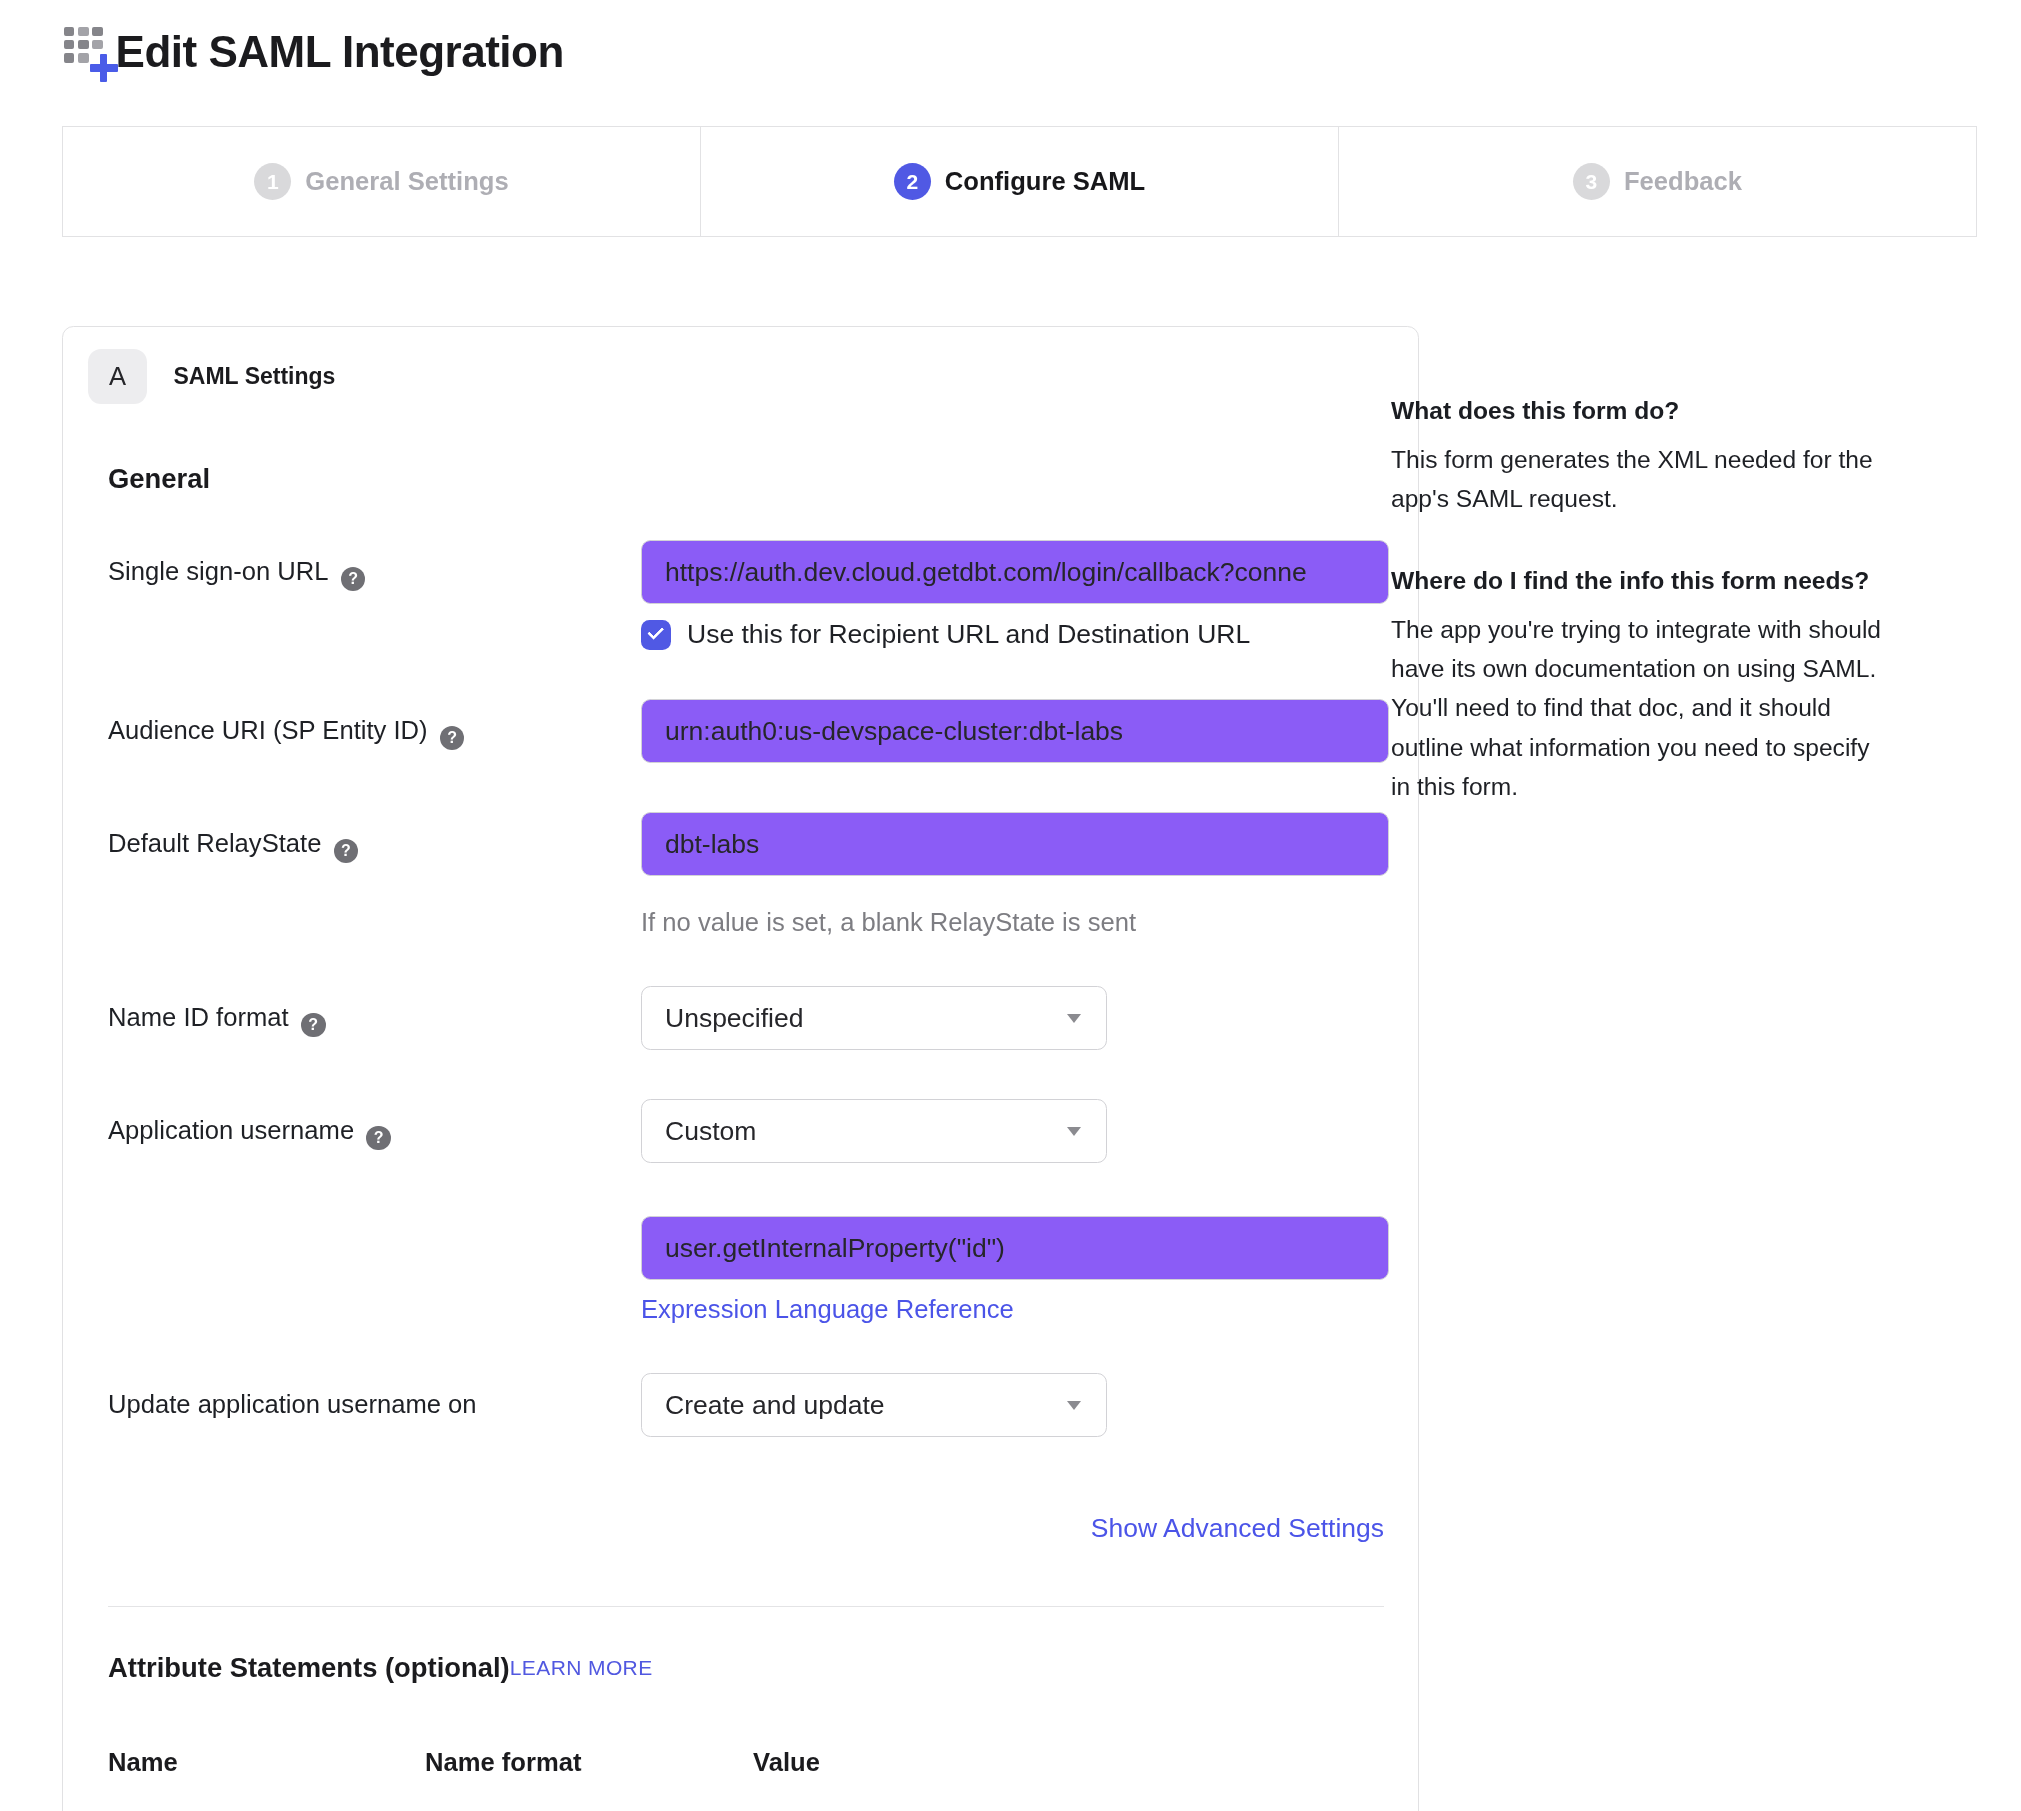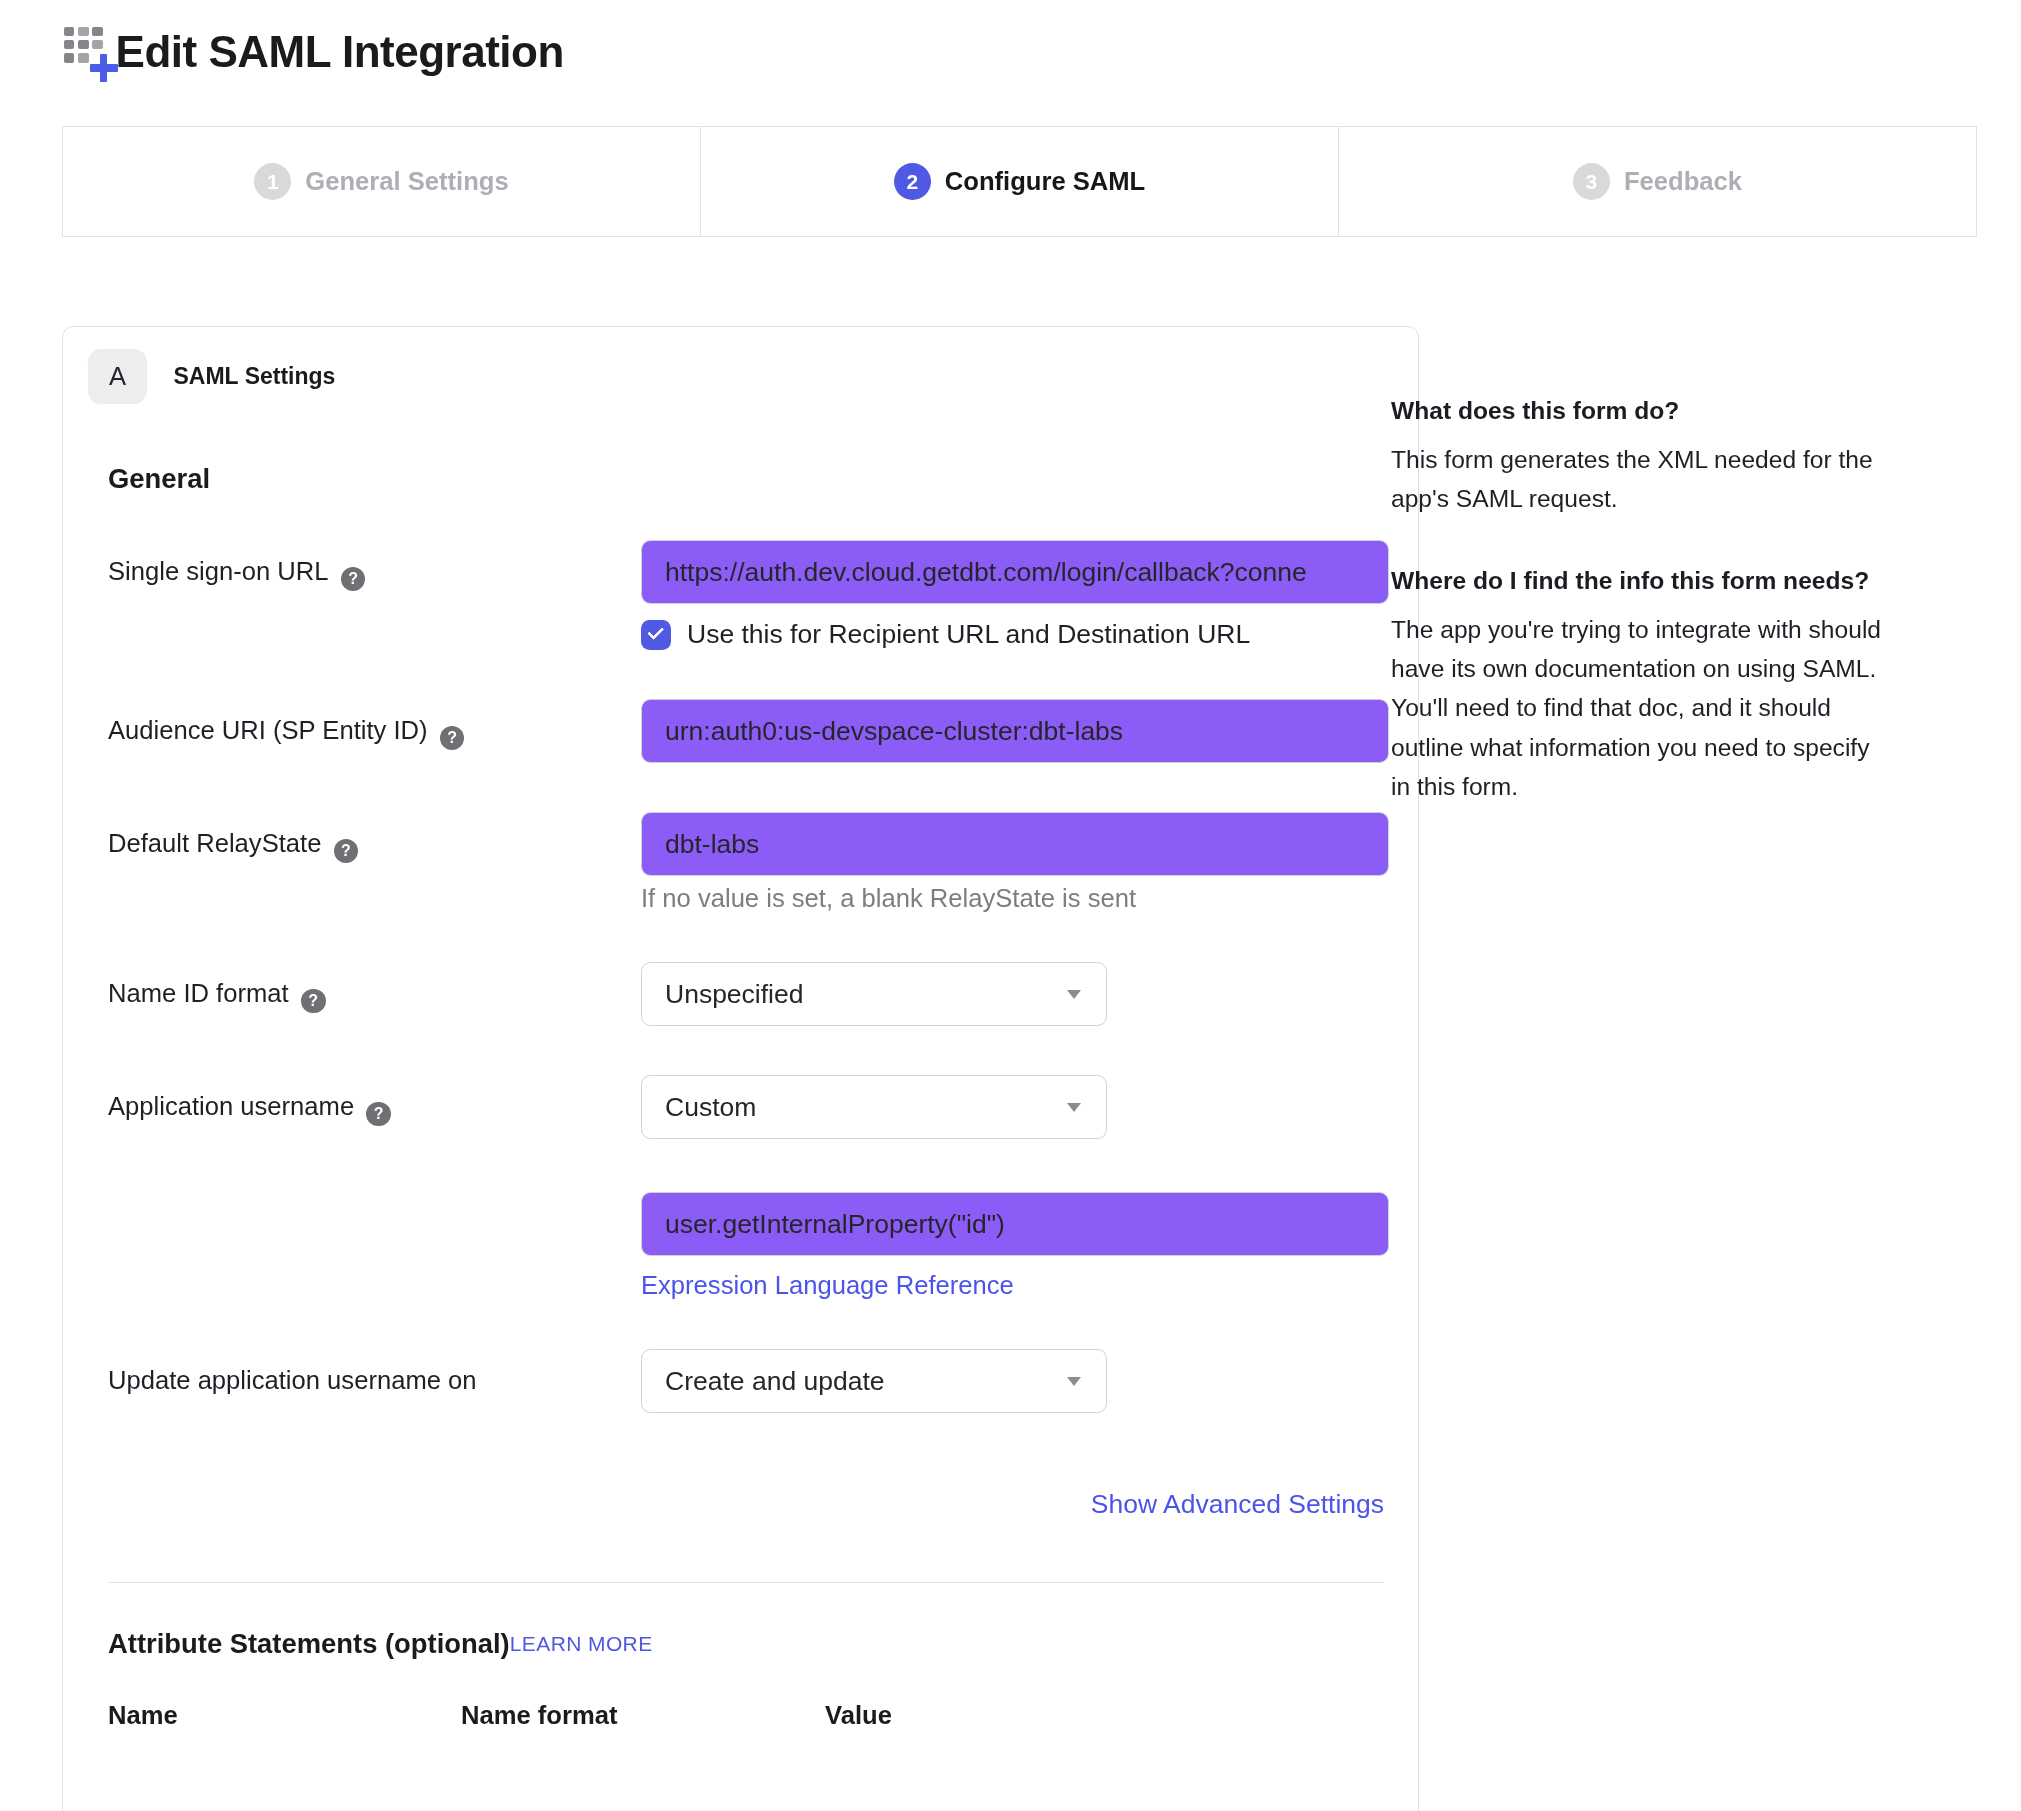--- a/index.html
+++ b/index.html
@@ -61,35 +61,35 @@
   .dropdown .caret { position: absolute; right: 24.6px; top: 27.4px; width: 0; height: 0;
     border-left: 7.6px solid transparent; border-right: 7.6px solid transparent; border-top: 9.5px solid #8b8b90; }
 
   .checkbox-row { margin-top: 15px; display: flex; align-items: center; }
   .checkbox { width: 30px; height: 30px; border-radius: 8.5px; background: #5059e4; position: relative;
     margin-right: 16px; flex: none; cursor: pointer; }
   .checkbox .mark { position: absolute; left: 6.6px; top: 7.6px; width: 15px; height: 8.5px;
     border-left: 3.8px solid #fff; border-bottom: 3.8px solid #fff; transform: rotate(-45deg); border-radius: 0.9px; }
   .checkbox-label { font-size: 26.5px; color: #1e2025; }
 
-  .helper-text { margin-top: 8px; font-size: 25.6px; color: #7d7d82; }
+  .helper-text { margin-top: 32px; font-size: 25.6px; color: #7d7d82; }
   .inline-link { font-size: 25.6px; color: #4b54e8; text-decoration: none; cursor: pointer; }
   .expr-input-wrap { margin-top: 53px; }
   .expr-link-wrap { margin-top: 15px; }
 
   .advanced-row { margin-top: 76px; text-align: right; }
   .advanced-link { font-size: 26.5px; color: #4b54e8; text-decoration: none; cursor: pointer; }
 
   .divider { margin-top: 62px; border: none; border-top: 0.9px solid #e4e4e6; }
 
   .attr-header-row { margin-top: 45px; display: flex; align-items: center; justify-content: flex-start; }
   .attr-title { font-size: 27.4px; font-weight: 700; color: #1b1b1e; }
   .learn-more { font-size: 21px; color: #5158e0; letter-spacing: 0.4px; text-decoration: none; cursor: pointer; }
 
-  .attr-table-header { margin-top: 41px; display: flex; gap: 36px; }
+  .attr-table-header { margin-top: 64px; display: flex; }
   .attr-col { font-size: 25.6px; font-weight: 700; color: #1b1b1e; }
   .attr-col.c1 { width: 317px; }
   .attr-col.c2 { width: 328px; }
 
   
   .sidebar { position: absolute; left: 1391px; top: 393px; width: 492px; }
   .sidebar h3 { font-size: 24.6px; font-weight: 700; color: #1b1d22; line-height: 1.45; margin-bottom: 11.4px; }
   .sidebar p { font-size: 24.6px; color: #1e2025; line-height: 1.6; margin-bottom: 44px; }
 </style>
 </head>

